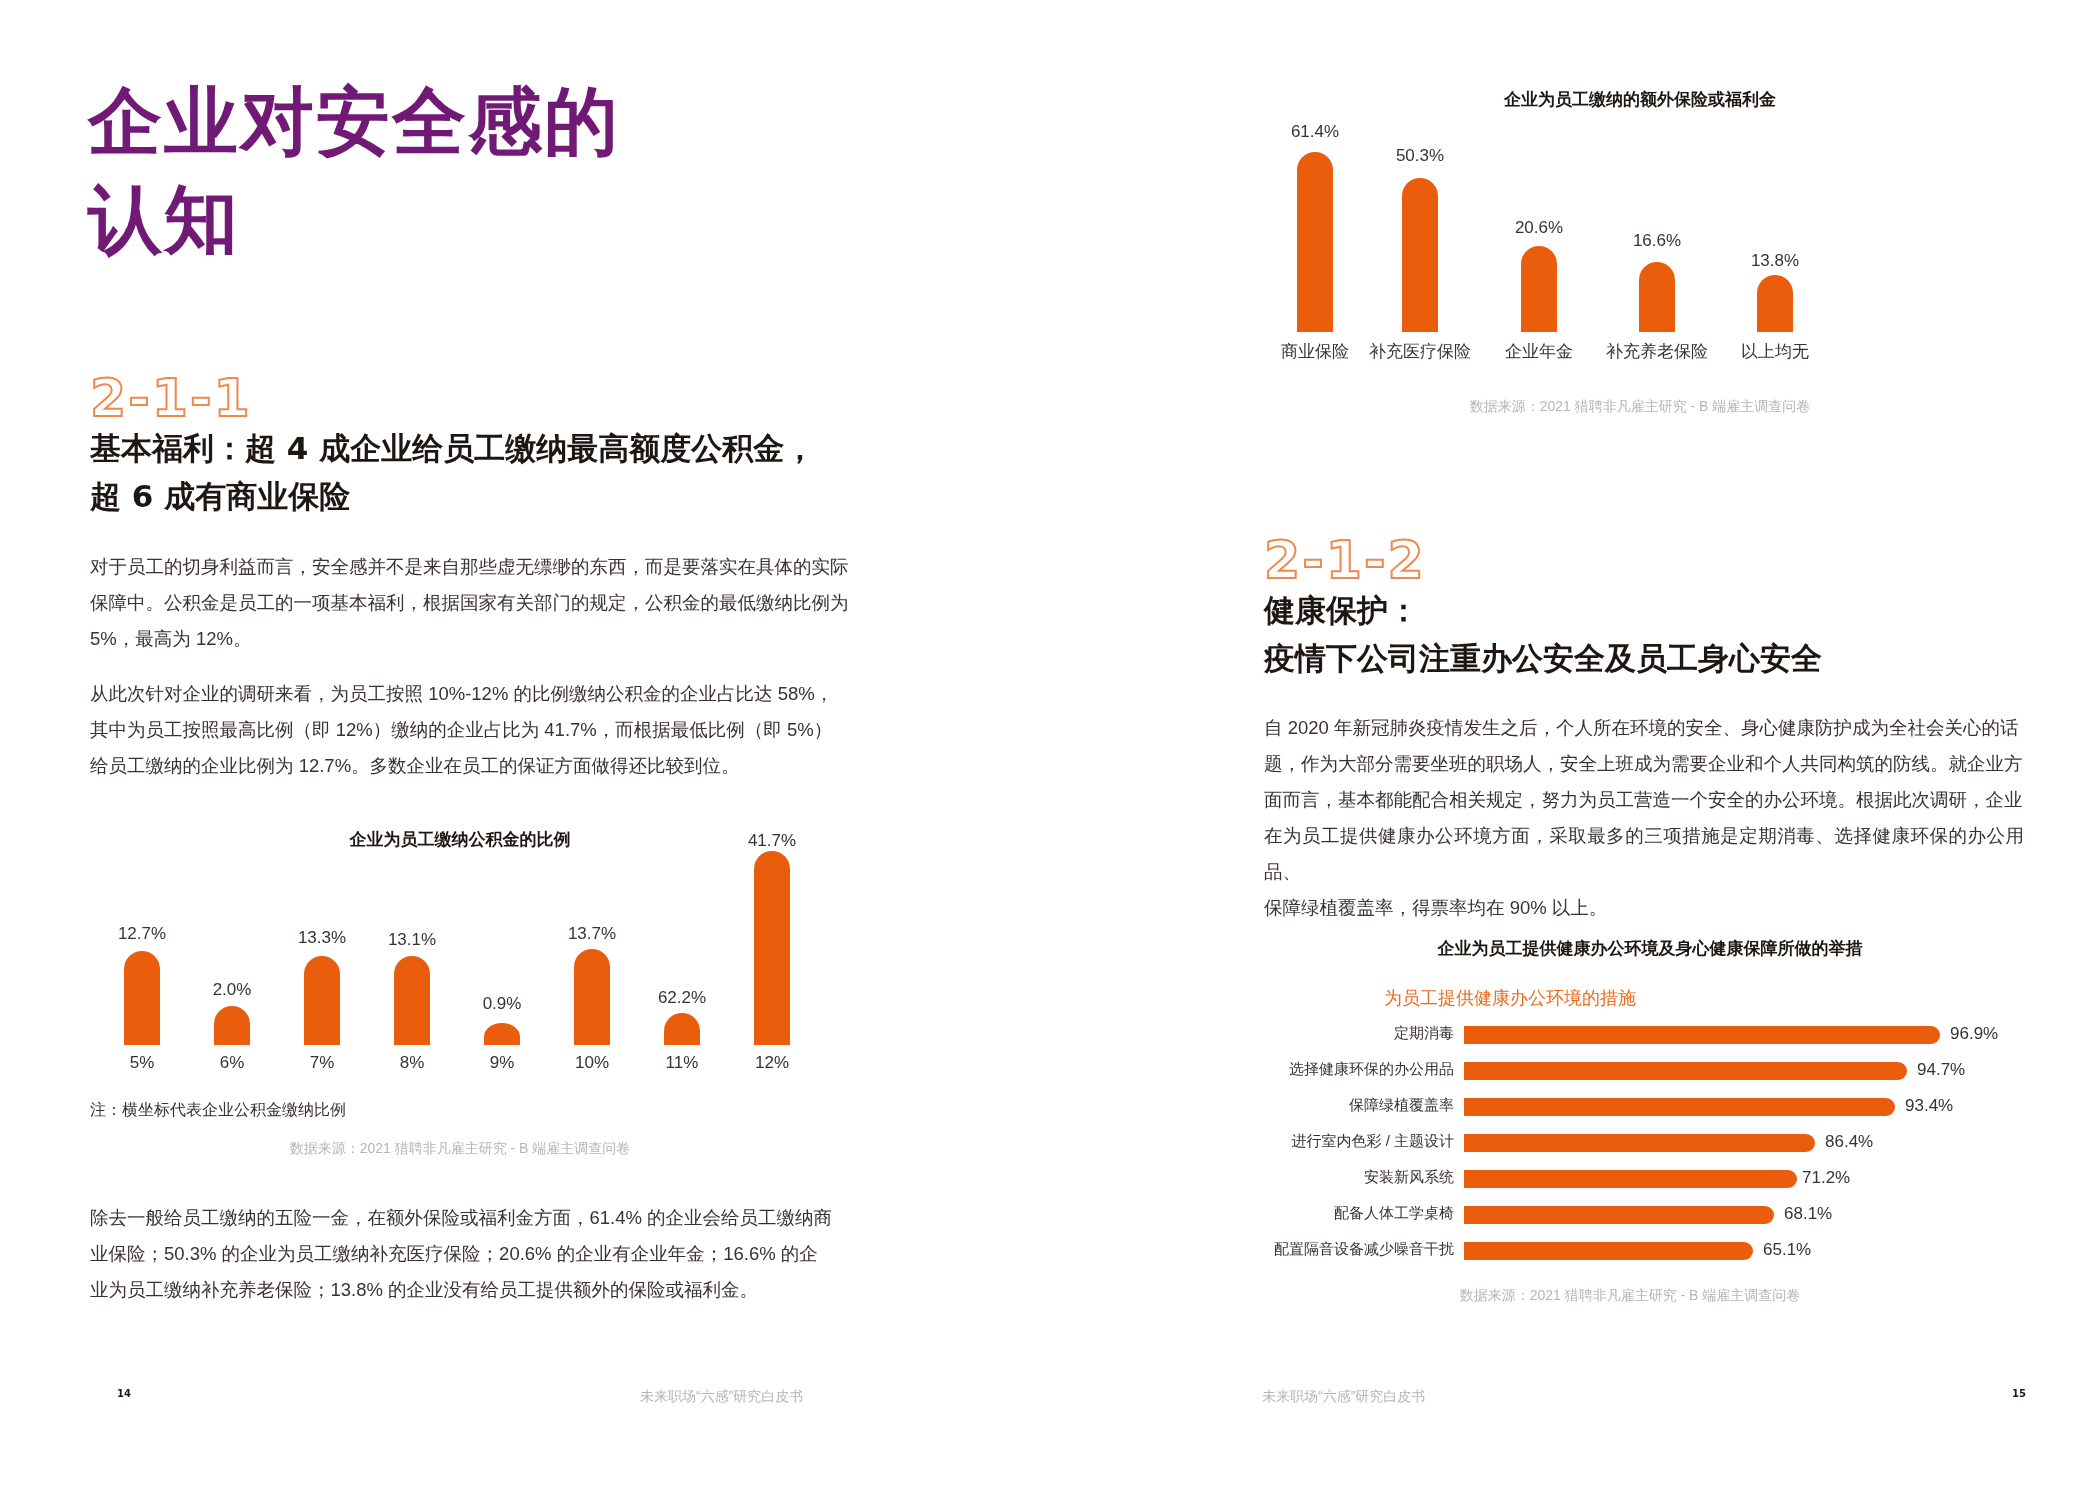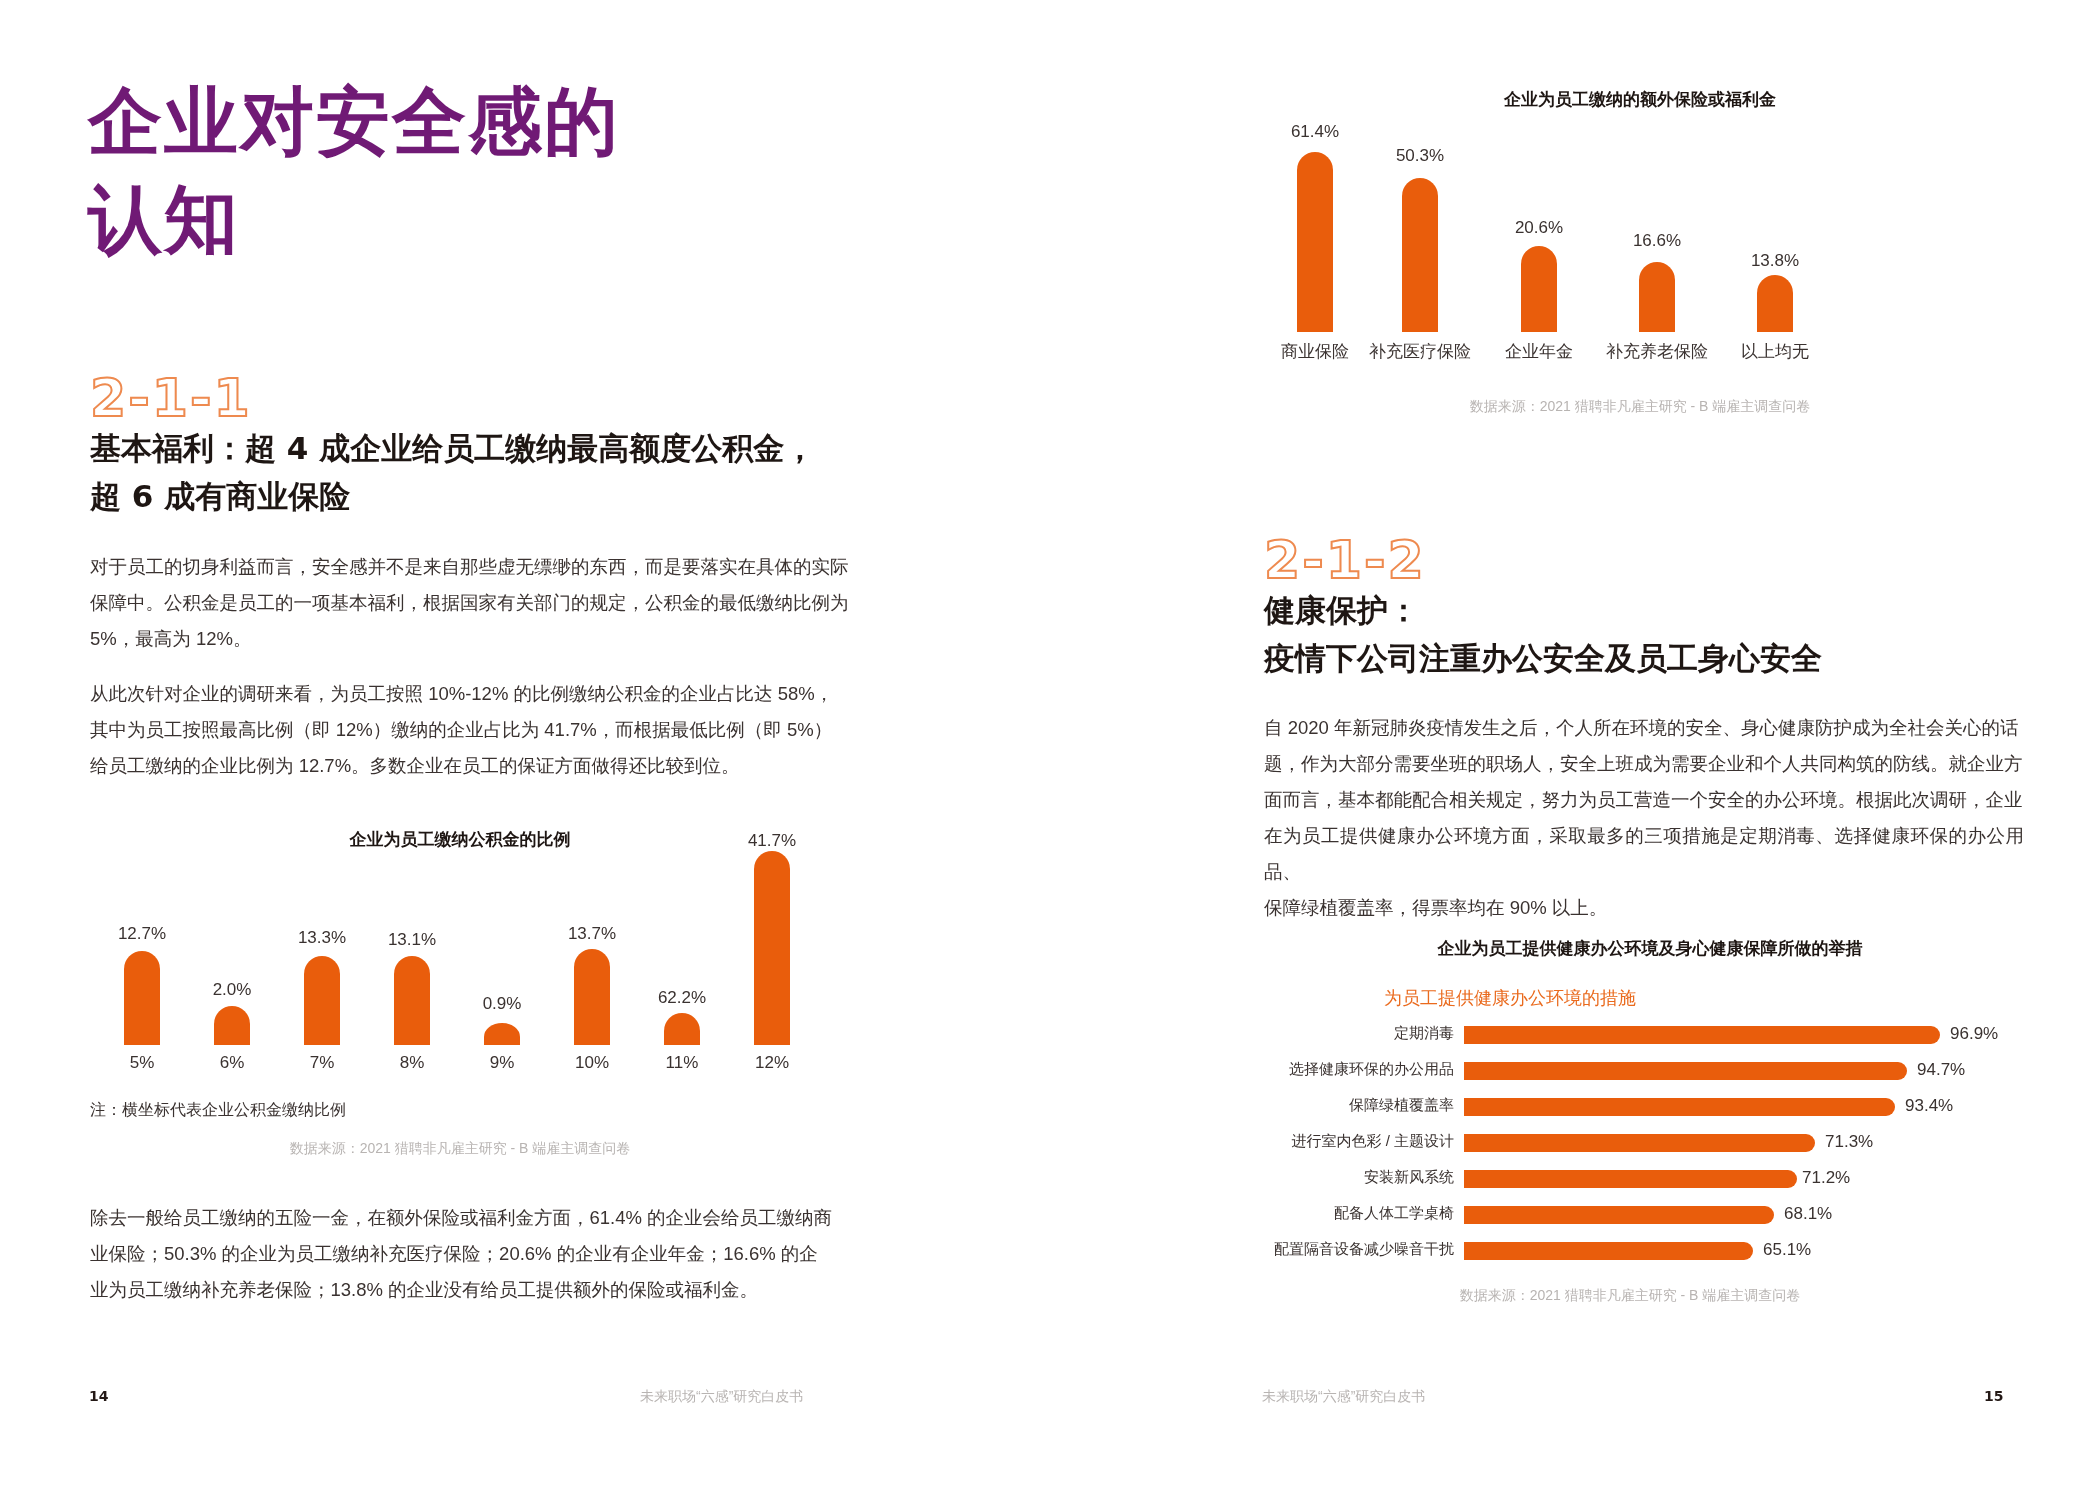--- a/index.html
+++ b/index.html
@@ -20,21 +20,21 @@
   .cat-label { font-size: 17px; color: #3a3230; text-align: center; white-space: nowrap; }
   .source { font-size: 14px; color: #b8b4b2; text-align: center; white-space: nowrap; }
   .note { font-size: 16px; color: #3a3230; }
 
   .vbar { background: #e95d0c; border-top-left-radius: 18px 18px; border-top-right-radius: 18px 18px; }
   .hbar { background: #e95d0c; height: 18px; border-top-right-radius: 9px; border-bottom-right-radius: 9px; }
   .hlabel { font-size: 15px; color: #3a3230; text-align: right; white-space: nowrap; }
   .hval { font-size: 17px; color: #3a3230; white-space: nowrap; }
   .orange-sub { font-family: "DejaVu Sans", sans-serif; font-size: 18px; color: #ea6a1d; text-align: center; white-space: nowrap; }
 
-  .page-num { font-family: "DejaVu Sans", sans-serif; font-weight: bold; font-size: 14px; color: #231815; }
+  .page-num { font-family: "DejaVu Sans", sans-serif; font-weight: bold; font-size: 10px; color: #231815; margin-left: 28px; }
   .footer-title { font-size: 14px; color: #b8b4b2; white-space: nowrap; }
 </style>
 </head>
 <body>
 
 <div class="abs main-title">
   <div>企业对安全感的</div>
   <div>认知</div>
 </div>
 
@@ -155,21 +155,21 @@
   <div class="abs hlabel" style="left:0; top:135px; width:194px;">选择健康环保的办公用品</div>
   <div class="abs hbar" style="left:204px; top:137px; width:443px;"></div>
   <div class="abs hval" style="left:657px; top:135px;">94.7%</div>
 
   <div class="abs hlabel" style="left:0; top:171px; width:194px;">保障绿植覆盖率</div>
   <div class="abs hbar" style="left:204px; top:173px; width:431px;"></div>
   <div class="abs hval" style="left:645px; top:171px;">93.4%</div>
 
   <div class="abs hlabel" style="left:0; top:207px; width:194px;">进行室内色彩 / 主题设计</div>
   <div class="abs hbar" style="left:204px; top:209px; width:351px;"></div>
-  <div class="abs hval" style="left:565px; top:207px;">71.3%</div>
+  <div class="abs hval" style="left:565px; top:207px;">86.4%</div>
 
   <div class="abs hlabel" style="left:0; top:243px; width:194px;">安装新风系统</div>
   <div class="abs hbar" style="left:204px; top:245px; width:333px;"></div>
   <div class="abs hval" style="left:542px; top:243px;">71.2%</div>
 
   <div class="abs hlabel" style="left:0; top:279px; width:194px;">配备人体工学桌椅</div>
   <div class="abs hbar" style="left:204px; top:281px; width:310px;"></div>
   <div class="abs hval" style="left:524px; top:279px;">68.1%</div>
 
   <div class="abs hlabel" style="left:0; top:315px; width:194px;">配置隔音设备减少噪音干扰</div>

